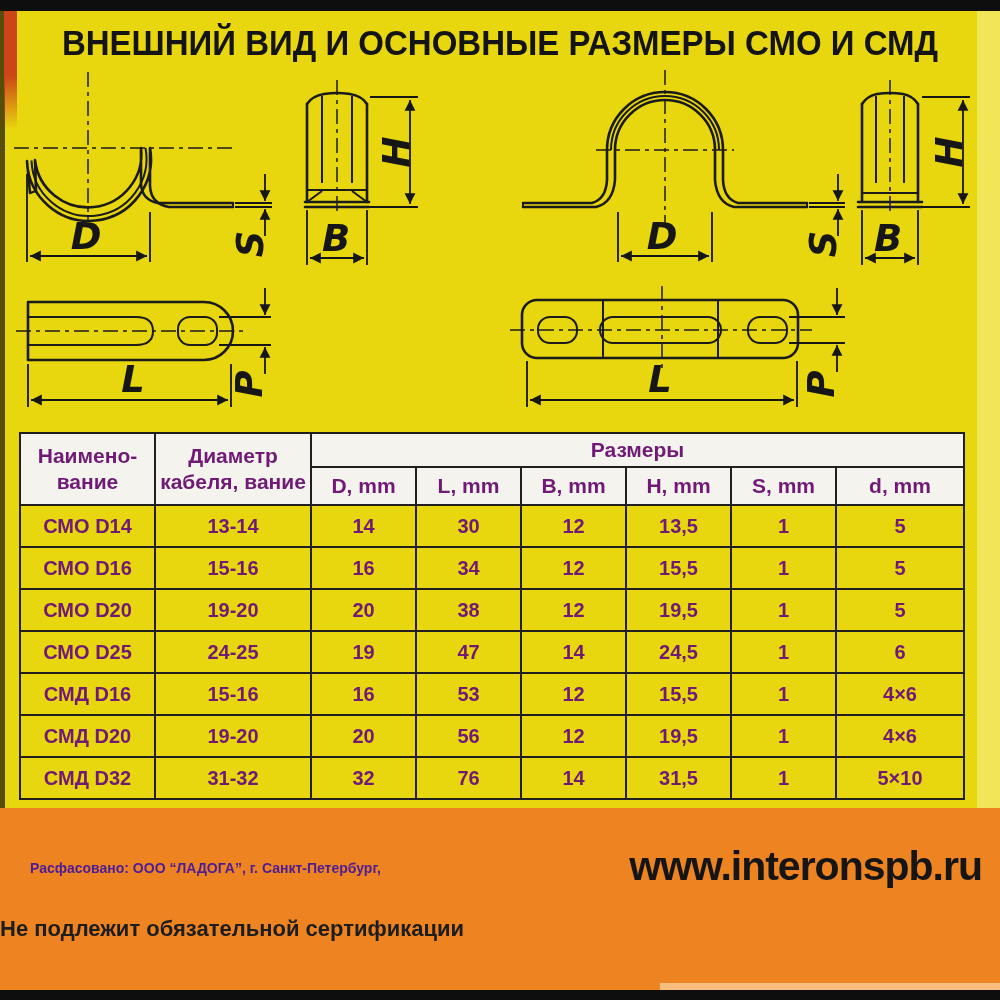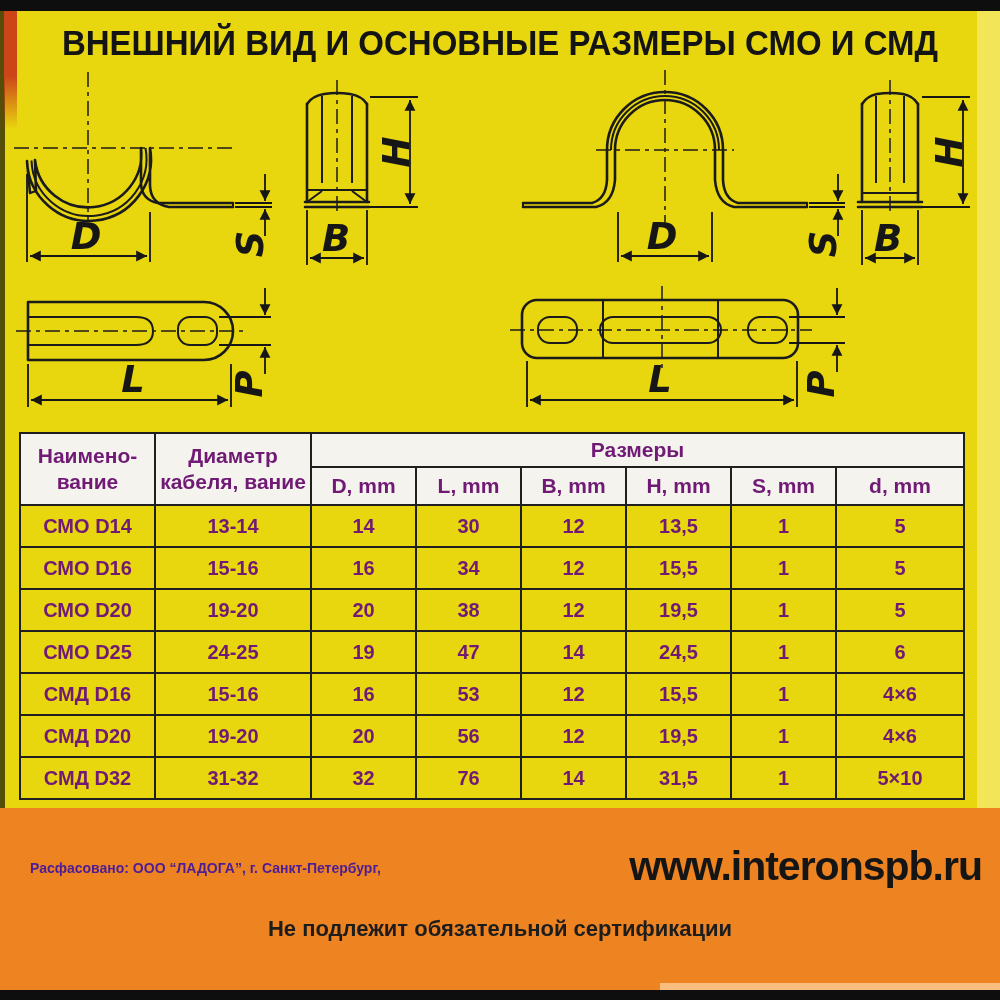--- a/index.html
+++ b/index.html
@@ -50,21 +50,21 @@
 
   .packer{
     position:absolute;left:30px;top:840px;width:560px;
     font-size:14px;font-weight:bold;line-height:30px;color:#4c1d95;margin-top:13px;
   }
   .website{
     position:absolute;right:18px;top:843px;
     font-size:41px;font-weight:bold;letter-spacing:-1px;color:#151515;text-align:center;
   }
   .cert{
-    position:absolute;left:0;top:913px;width:1000px;text-align:center;
+    position:absolute;left:0;top:913px;width:1000px;
     font-size:22px;font-weight:bold;line-height:31px;color:#1d1d1d;
   }
 </style>
 </head>
 <body>
 
 <div class="top-bar"></div>
 <div class="left-edge"></div>
 <div class="red-strip"></div>
 <div class="right-edge"></div>

